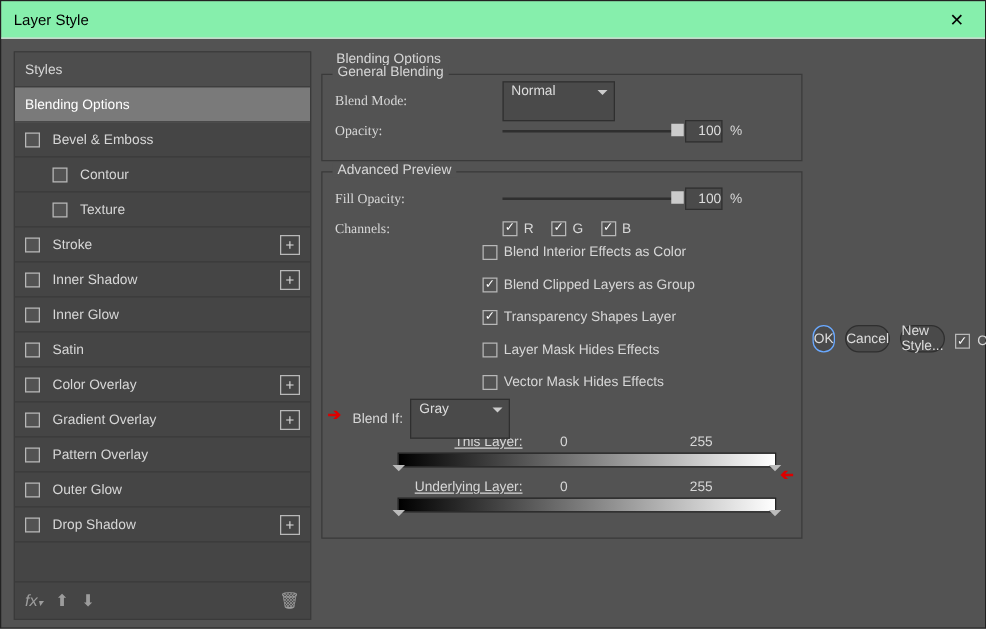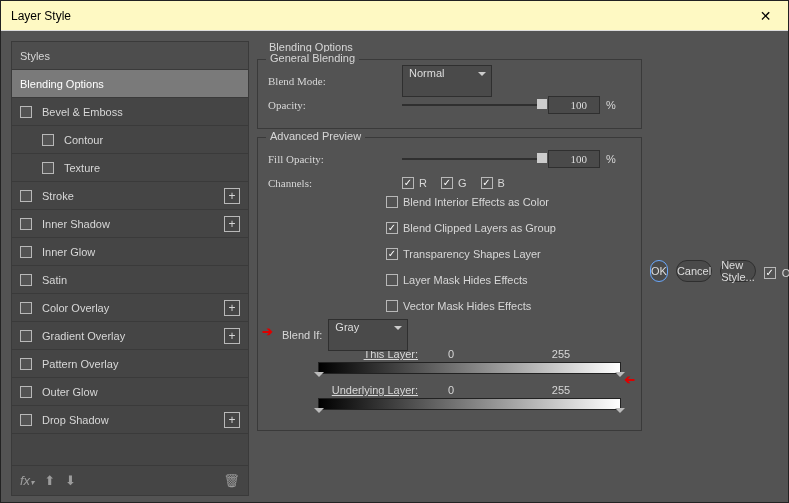--- a/index.html
+++ b/index.html
@@ -1,18 +1,18 @@
 <!DOCTYPE html>
 <html><head>
 <meta charset="utf-8">
 <style>
 * { box-sizing: border-box; margin: 0; padding: 0; font-family: "Segoe UI", Tahoma, sans-serif; }
 body { background: #f0f0f0; }
 .window { width: 789px; height: 503px; background: #535353; border: 1px solid #222; display: flex; flex-direction: column; }
-.titlebar { height: 30px; background: #fef9c3; display: flex; align-items: center; justify-content: space-between; padding: 0 0 0 10px; border-bottom: 1px solid #dcdcdc; }
+.titlebar { height: 30px; background: #86efac; display: flex; align-items: center; justify-content: space-between; padding: 0 0 0 10px; border-bottom: 1px solid #dcdcdc; }
 .titlebar-title { font-size: 12px; color: #000; }
 .titlebar-close { width: 45px; height: 30px; display: flex; align-items: center; justify-content: center; font-size: 14px; cursor: pointer; }
 
 .body { flex: 1; display: flex; padding: 10px 10px 6px 10px; gap: 8px; color: #d7d7d7; font-size: 11px; }
 
 
 .sidebar { width: 238px; display: flex; flex-direction: column; border: 1px solid #3a3a3a; background: #454545; }
 .side-head, .side-row { height: 28px; display: flex; align-items: center; padding: 0 8px; border-bottom: 1px solid #3a3a3a; cursor: pointer; }
 .side-head { background: #4d4d4d; }
 .side-row.active { background: #7a7a7a; color: #fff; }
@@ -29,21 +29,21 @@
 .fieldset .legend { position: absolute; top: -8px; left: 8px; background: #535353; padding: 0 4px; font-size: 11px; color: #d7d7d7; }
 .fieldset.outer { border: none; padding: 0; }
 .fieldset.outer > .legend { position: static; display: block; margin: 0 0 6px 8px; background: transparent; }
 .row { display: flex; align-items: center; height: 22px; margin: 2px 0; }
 .row .lbl { width: 110px; text-align: left; margin-right: 24px; font-family: Liberation Serif, serif; }
 .select { background: #4a4a4a; border: 1px solid #2f2f2f; height: 32px; padding: 0 16px 17px 6px; position: relative; min-width: 60px; display: inline-flex; align-items: center; color: #ddd; }
 .select::after { content: ""; position: absolute; right: 5px; top: 6px; border: 4px solid transparent; border-top-color: #ccc; }
 .slider { height: 14px; position: relative; flex: 1; max-width: 140px; margin-right: 6px; }
 .slider .track { position: absolute; left: 0; right: 0; top: 6px; height: 2px; background: #2f2f2f; }
 .slider .thumb { position: absolute; top: 1px; width: 10px; height: 10px; background: #ccc; transform: translateX(-50%); }
-.numbox { width: 52px; height: 18px; background: #4a4a4a; border: 1px solid #2f2f2f; color: #ddd; text-align: right; padding: 0 12px; display: inline-flex; align-items: center; justify-content: flex-end; font-family: Liberation Serif, serif; }
+.numbox { width: 30px; height: 18px; background: #4a4a4a; border: 1px solid #2f2f2f; color: #ddd; text-align: right; padding: 0 0; display: inline-flex; align-items: center; justify-content: flex-end; }
 .pct { margin-left: 6px; }
 
 .chk { display: inline-flex; align-items: center; gap: 5px; }
 .chk .box { width: 12px; height: 12px; border: 1px solid #b8b8b8; background: #535353; display:inline-flex; align-items:center; justify-content:center; font-size:10px; line-height:1; color:#fff;}
 .chk .box.on::after { content:"✓"; }
 .chks-row { display: flex; gap: 14px; margin-left: 118px; flex-direction: column; }
 .channelrow { display:flex; gap:14px; }
 
 
 .blendif { }

